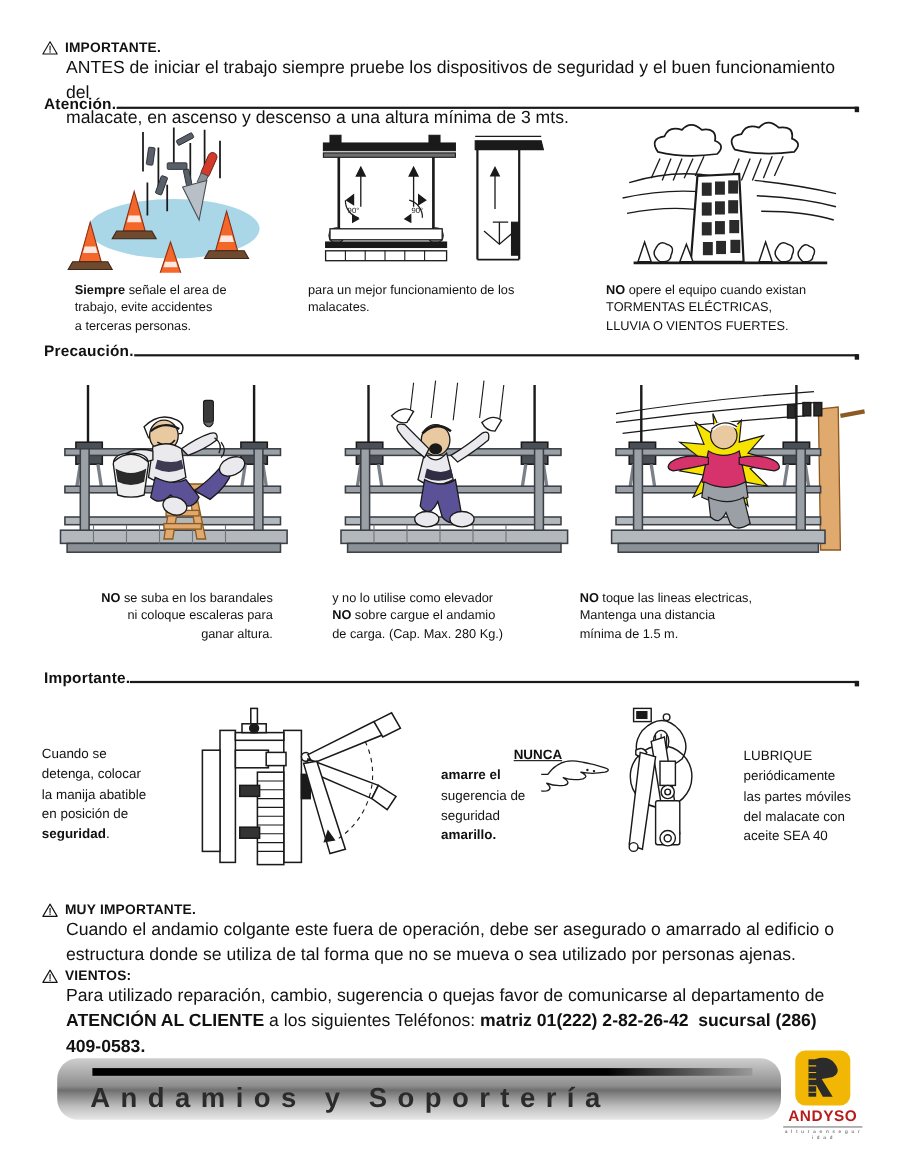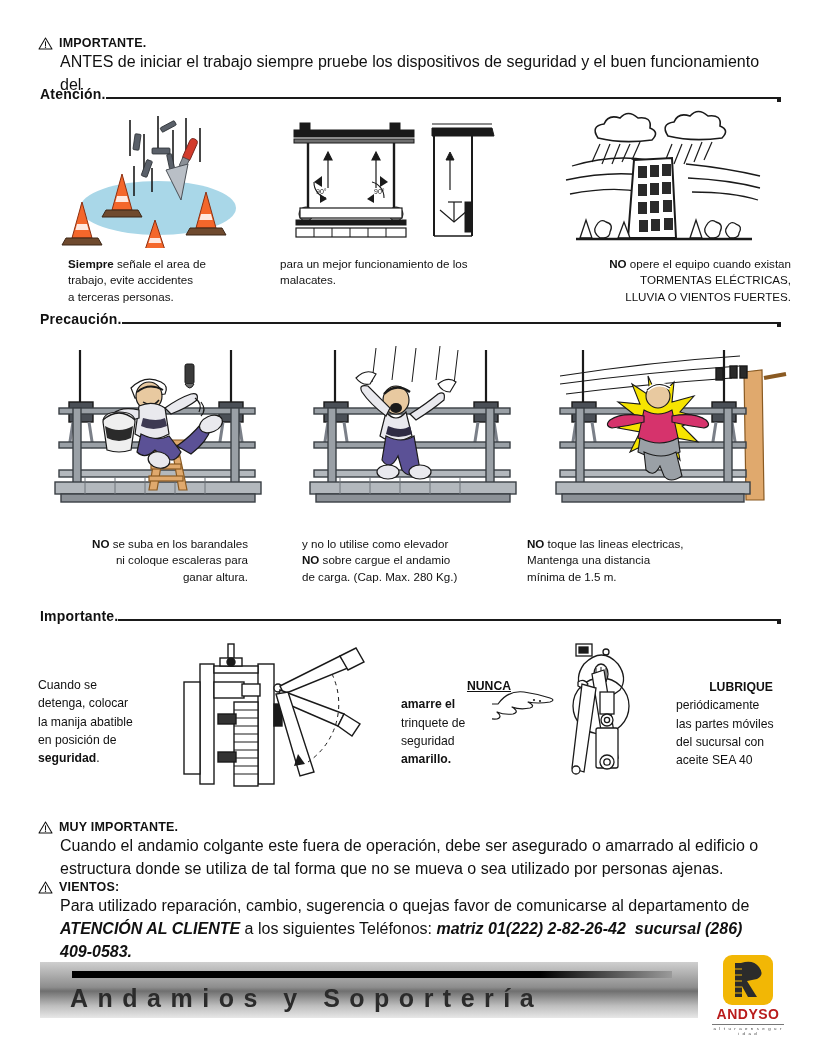--- a/index.html
+++ b/index.html
@@ -13,31 +13,32 @@
   
   .blk{position:absolute;}
   .hdr-line{display:flex;align-items:flex-end;gap:0;}
   .hdr-title{font-size:14px;font-weight:bold;letter-spacing:.2px;white-space:nowrap;}
   .hdr-rule{flex:1;height:0;border-top:2px solid #1a1a1a;margin-bottom:3px;position:relative;}
   .hdr-rule:after{content:"";position:absolute;right:-1px;top:-2px;width:4px;height:5px;background:#1a1a1a;}
 
   .warn-head{display:flex;align-items:center;gap:6px;}
   .warn-title{font-size:12.5px;font-weight:bold;letter-spacing:.2px;}
   .warn-body{font-size:16px;line-height:1.45;margin-left:22px;}
-  .warn-body b{font-weight:bold;font-style:italic;}
+  .warn-body b{font-weight:bold;}
 
   .cap{font-size:11.6px;line-height:1.42;}
   .cap b{font-weight:bold;}
 
   .tri{width:15px;height:13px;flex:none;}
 
   
   .footer-bar{
-    position:absolute;left:40px;top:962px;width:658px;height:56px;
+    position:absolute;left:52px;top:962px;width:658px;height:56px;
     background:linear-gradient(to bottom,#cfcfcf 0%,#8d8d8d 45%,#6f6f6f 52%,#bdbdbd 78%,#e8e8e8 100%);
+    border-radius:19px;
   }
   .footer-rule{position:absolute;left:32px;top:9px;width:600px;height:7px;
     background:linear-gradient(to right,#000 0%,#000 78%,#9a9a9a 100%);}
   .footer-text{
     position:absolute;left:30px;top:22px;width:610px;
     font-size:25px;font-weight:bold;letter-spacing:9.5px;color:#2b2b2b;
     font-family:"Liberation Sans","DejaVu Sans",sans-serif;white-space:nowrap;
   }
   .logo{position:absolute;left:712px;top:955px;width:72px;height:72px;}
   .logo-sq{width:50px;height:50px;margin:0 auto;border-radius:9px;background:#F2B705;position:relative;overflow:hidden;}
@@ -55,20 +56,21 @@
     <div class="warn-head">
       <svg class="tri" viewBox="0 0 16 14">
         <path d="M8 1 L15 13 L1 13 Z" fill="none" stroke="#111" stroke-width="1.1" stroke-linejoin="round"></path>
         <path d="M8 5.2 L8 9.3" stroke="#111" stroke-width="1.1" stroke-linecap="round"></path>
         <circle cx="8" cy="11" r=".75" fill="#111"></circle>
       </svg>
       <span class="warn-title">IMPORTANTE.</span>
     </div>
     <div class="warn-body">
       <div>ANTES de iniciar el trabajo siempre pruebe los dispositivos de seguridad y el buen funcionamiento del</div>
+      <div>malacate, en ascenso y descenso a una altura mínima de 3 mts.</div>
     </div>
   </div>
 
   <div class="blk hdr-line" style="left:40px;top:86px;width:740px;">
     <span class="hdr-title">Atención.</span>
     <span class="hdr-rule"></span>
   </div>
 
   <div class="blk" style="left:48px;top:108px;">
     <svg width="215" height="140" viewBox="0 0 215 140">
@@ -245,21 +247,21 @@
 
   <div class="blk cap" style="left:68px;top:256px;width:180px;">
     <div><b>Siempre</b><span> señale el area de</span></div>
     <div>trabajo, evite accidentes</div>
     <div>a terceras personas.</div>
   </div>
   <div class="blk cap" style="left:280px;top:256px;width:235px;">
     <div>para un mejor funcionamiento de los</div>
     <div>malacates.</div>
   </div>
-  <div class="blk cap" style="left:551px;top:256px;width:240px;text-align:right;">
+  <div class="blk cap" style="left:551px;top:256px;width:240px;">
     <div><b>NO</b><span> opere el equipo cuando existan</span></div>
     <div>TORMENTAS ELÉCTRICAS,</div>
     <div>LLUVIA O VIENTOS FUERTES.</div>
   </div>
 
   <div class="blk hdr-line" style="left:40px;top:311px;width:740px;">
     <span class="hdr-title">Precaución.</span>
     <span class="hdr-rule"></span>
   </div>
 
@@ -497,21 +499,21 @@
 
         <path d="M160 38 A70 70 0 0 1 136 126" stroke-dasharray="4 4" stroke-width="1"></path>
         <path d="M126 118 L133 128 L122 130 Z" fill="#1a1a1a" stroke="none"></path>
       </g>
     </svg>
   </div>
 
   <div class="blk cap" style="left:401px;top:677px;width:110px;font-size:12.2px;line-height:1.5;">
     <div style="font-weight:bold;text-decoration:underline;text-align:right;">NUNCA</div>
     <div style="font-weight:bold;">amarre el</div>
-    <div>trinquete de</div>
+    <div>sugerencia de</div>
     <div>seguridad</div>
     <div style="font-weight:bold;">amarillo.</div>
   </div>
 
   <div class="blk" style="left:492px;top:684px;">
     <svg width="62" height="40" viewBox="0 0 62 40">
       <path d="M6 20 q10 -14 26 -12 q14 2 26 6 q6 2 0 4 q-12 2 -22 0 q8 4 2 6 q-10 2 -18 -1 q8 5 1 7 q-9 1 -16 -2 q6 5 0 7 q-10 1 -16 -6 q-4 -5 -3 -9z" fill="#fff" stroke="#1a1a1a" stroke-width="1.2" stroke-linejoin="round"></path>
       <circle cx="42" cy="16" r="1.1" fill="#1a1a1a"></circle>
       <circle cx="48" cy="17" r="1.1" fill="#1a1a1a"></circle>
     </svg>
@@ -539,24 +541,24 @@
           <circle cx="59" cy="80" r="2.6"></circle>
         <rect x="48" y="88" width="22" height="40" rx="2"></rect>
         <circle cx="59" cy="122" r="7"></circle>
           <circle cx="59" cy="122" r="3.2"></circle>
         <circle cx="28" cy="130" r="4"></circle>
       </g>
     </svg>
   </div>
 
   <div class="blk cap" style="left:676px;top:678px;width:130px;font-size:12.2px;line-height:1.5;">
-    <div style="font-weight:bold;text-align:center;">LUBRIQUE</div>
+    <div style="font-weight:normal;">LUBRIQUE</div>
     <div>periódicamente</div>
     <div>las partes móviles</div>
-    <div>del sucursal con</div>
+    <div>del malacate con</div>
     <div>aceite SEA 40</div>
   </div>
 
   <div class="blk" style="left:38px;top:820px;width:740px;">
     <div class="warn-head">
       <svg class="tri" viewBox="0 0 16 14">
         <path d="M8 1 L15 13 L1 13 Z" fill="none" stroke="#111" stroke-width="1.1" stroke-linejoin="round"></path>
         <path d="M8 5.2 L8 9.3" stroke="#111" stroke-width="1.1" stroke-linecap="round"></path>
         <circle cx="8" cy="11" r=".75" fill="#111"></circle>
       </svg>

